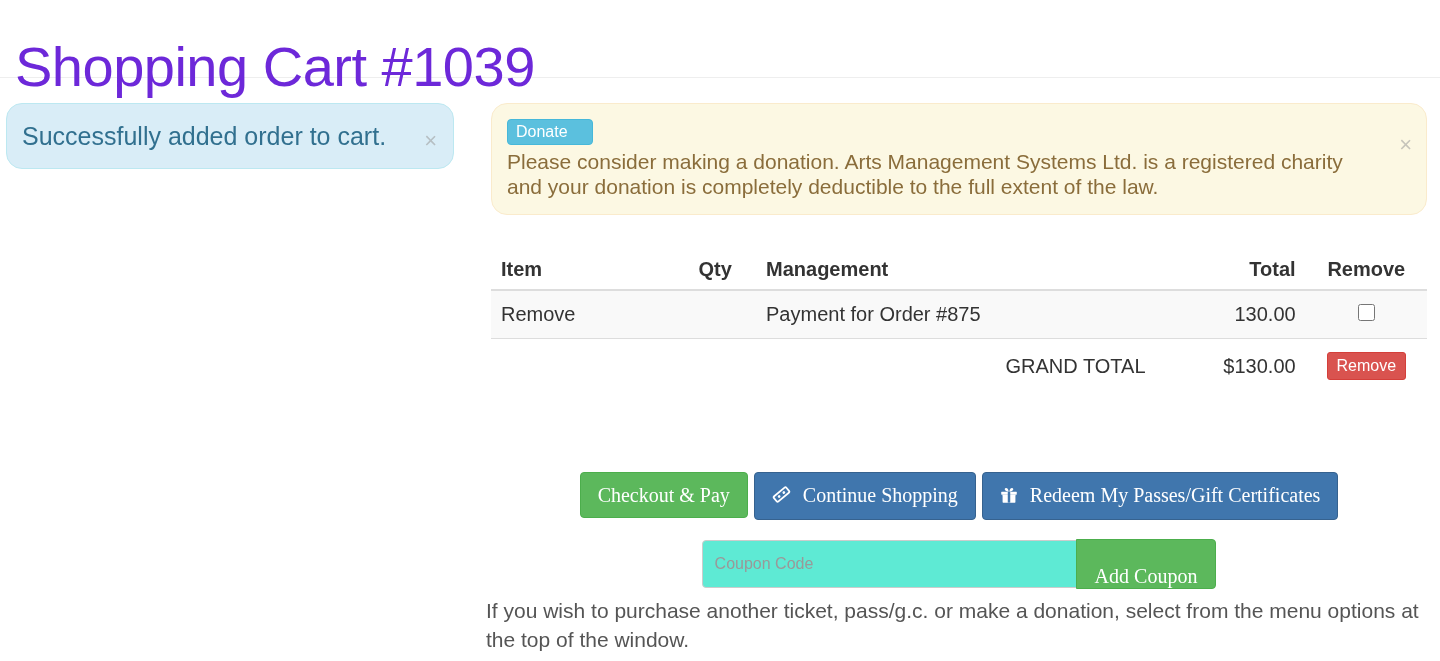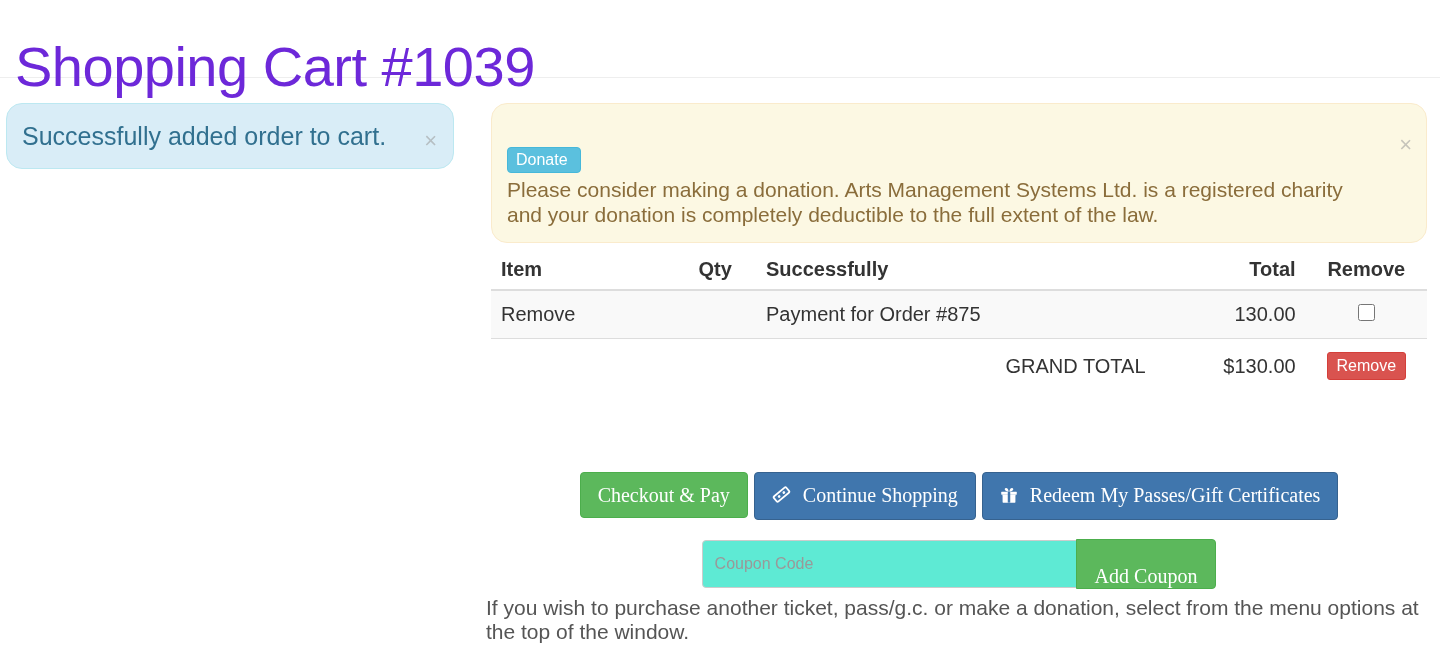--- a/index.html
+++ b/index.html
@@ -97,26 +97,25 @@
     width: 936px;
   }
 
   .donate-badge {
     display: inline-block;
     background-color: #5bc0de;
     border: 1px solid #46b8da;
     color: #ffffff;
     font-size: 16px;
     line-height: 17px;
-    padding: 3px 12px 4px 8px;
+    padding: 3px 24px 4px 8px;
     border-radius: 4px;
     text-decoration: none;
     margin-bottom: 4px;
     cursor: pointer;
-    margin-top: 28px;
   }
   .donate-text {
     font-size: 21px;
     line-height: 25px;
     display: block;
     padding-right: 30px;
   }
 
   
   .cart-table {
@@ -254,21 +253,21 @@
     padding: 24px 18px;
   }
 
   
   .footer-note {
     position: absolute;
     left: 486px;
     top: 596px;
     width: 945px;
     font-size: 21px;
-    line-height: 24px;
+    line-height: 29px;
     color: #555555;
   }
 </style>
 </head>
 <body>
 
 <div class="page-header">
   <h1 class="page-title">Shopping Cart #1039</h1>
 </div>
 
@@ -285,21 +284,21 @@
     <span class="donate-text">Please consider making a donation. Arts Management Systems Ltd. is a registered charity and your donation is completely deductible to the full extent of the law.</span>
     <button class="alert-close">×</button>
   </div>
 </div>
 
 <table class="cart-table">
   <thead>
     <tr>
       <th class="col-item">Item</th>
       <th class="col-qty">Qty</th>
-      <th class="col-desc">Successfully</th>
+      <th class="col-desc">Management</th>
       <th class="col-spacer"></th>
       <th class="col-total">Total</th>
       <th class="col-remove">Remove</th>
     </tr>
   </thead>
   <tbody>
     <tr class="item-row">
       <td class="col-item">Remove</td>
       <td class="col-qty"></td>
       <td class="col-desc">Payment for Order #875</td>

